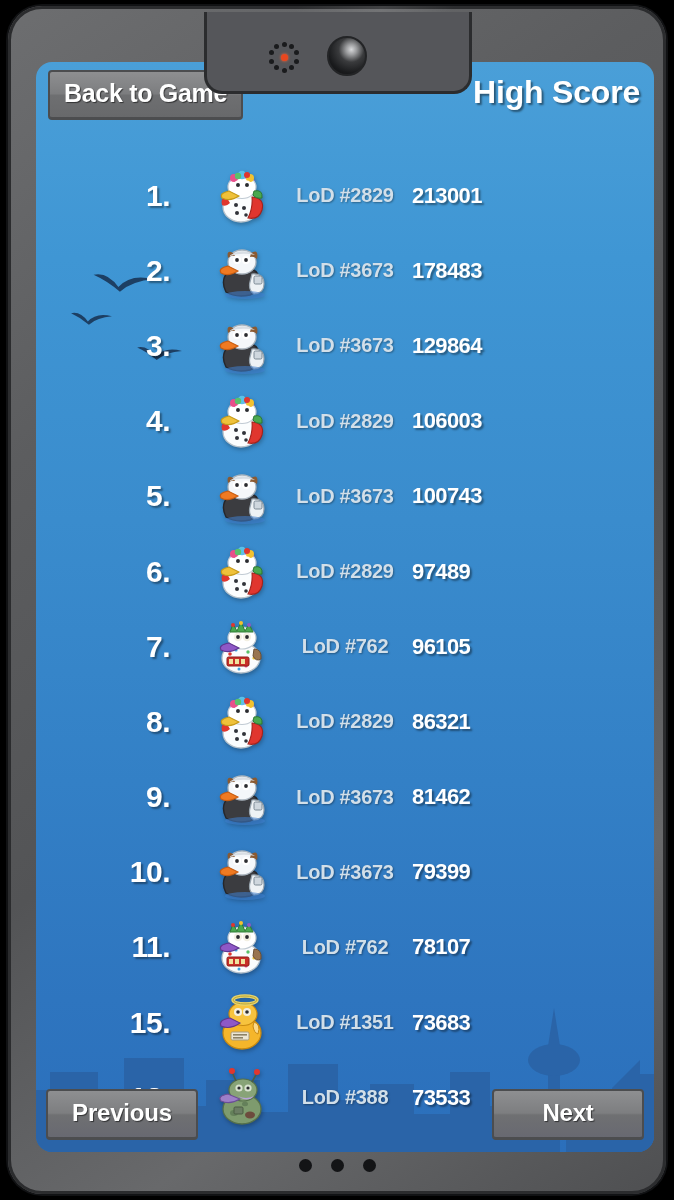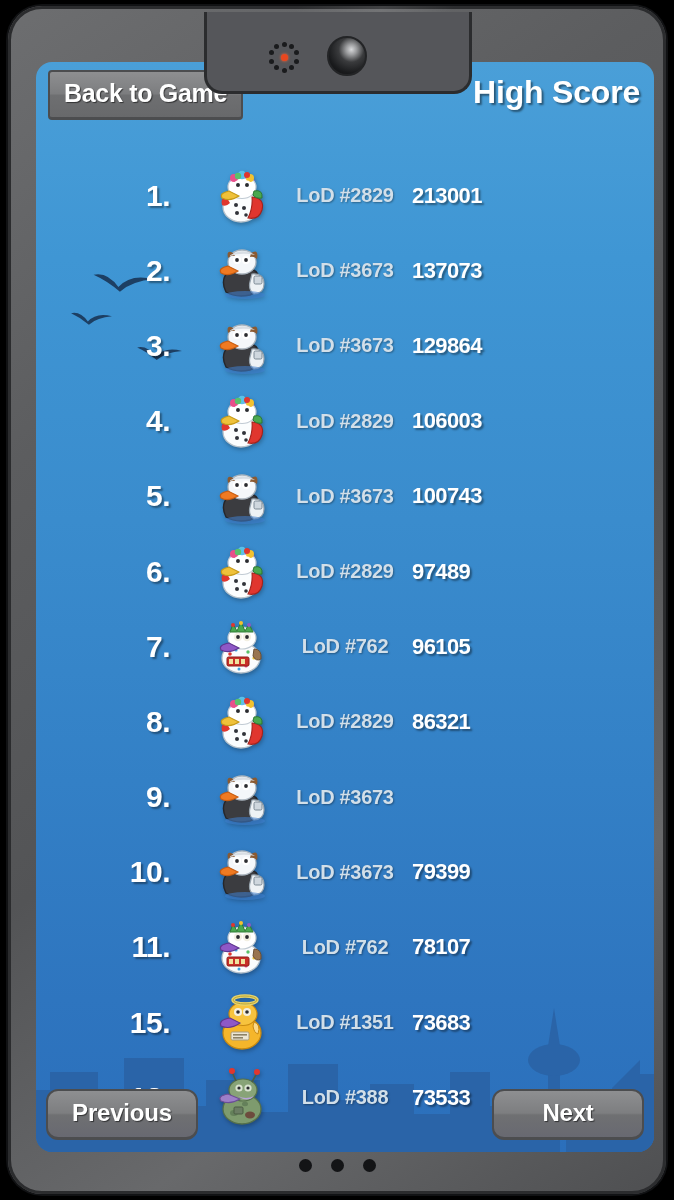--- a/index.html
+++ b/index.html
@@ -176,21 +176,21 @@
     white-space: nowrap;
   }
 
   
   .nav-button {
     position: absolute;
     bottom: 12px;
     width: 152px;
     padding: 8px 0 10px 0;
     text-align: center;
-    border-radius: 12px;
+    border-radius: 4px;
     background: linear-gradient(180deg, #8e8f91 0%, #7d7e80 48%, #6f7072 52%, #686971 100%);
     border: 2px solid #4c4d4f;
     border-bottom-width: 3px;
     color: #ffffff;
     font-size: 24px;
     font-weight: bold;
     letter-spacing: -0.2px;
     text-shadow: 1px 1px 1px rgba(0,0,0,0.55);
     z-index: 7;
     cursor: pointer;
@@ -325,21 +325,21 @@
               <path d="M17 16 Q30 7 43 15 Q30 12 17 16 Z" fill="#d8dee4"></path>
               <path d="M16 26 Q6 28 9 33 Q16 37 26 31 Z" fill="#ef7a22" stroke="#c85c10" stroke-width="1.1"></path>
               <circle cx="25" cy="20" r="4.2" fill="#ffffff"></circle>
               <circle cx="34" cy="20" r="4.2" fill="#ffffff"></circle>
               <circle cx="25" cy="20" r="1.8900000000000001" fill="#2b2c30"></circle>
               <circle cx="34" cy="20" r="1.8900000000000001" fill="#2b2c30"></circle>
               <ellipse cx="33" cy="55" rx="20" ry="4" fill="#3f7fd0" opacity="0.55"></ellipse>
             </svg>
           </div>
           <div class="player-name">LoD #3673</div>
-          <div class="score-value">137073</div>
+          <div class="score-value">178483</div>
         </div>
         <div class="score-row">
           <div class="rank-label">3.</div>
           <div class="avatar-cell">
             <svg width="62" height="62" viewBox="0 0 62 62">
               <path d="M14 52 Q8 40 16 32 Q24 25 34 27 Q46 29 48 40 Q50 51 38 55 Q24 58 14 52 Z" fill="#3b3c40" stroke="#25262a" stroke-width="1.4"></path>
               <path d="M40 34 Q52 33 52 44 Q52 53 42 54 Q36 50 38 42 Z" fill="#eef2f5" stroke="#9aa6b0" stroke-width="1.2"></path>
               <rect x="42" y="36" width="8" height="8" rx="1.5" fill="#cfd7de" stroke="#7d8a95" stroke-width="1"></rect>
               <ellipse cx="30" cy="22" rx="14" ry="12" fill="#f4f7fa" stroke="#aab5bf" stroke-width="1.3"></ellipse>
               <path d="M39 13 Q47 8 45 19 Q42 16 38 17 Z" fill="#8a5a32"></path>
@@ -510,20 +510,21 @@
               <path d="M17 16 Q30 7 43 15 Q30 12 17 16 Z" fill="#d8dee4"></path>
               <path d="M16 26 Q6 28 9 33 Q16 37 26 31 Z" fill="#ef7a22" stroke="#c85c10" stroke-width="1.1"></path>
               <circle cx="25" cy="20" r="4.2" fill="#ffffff"></circle>
               <circle cx="34" cy="20" r="4.2" fill="#ffffff"></circle>
               <circle cx="25" cy="20" r="1.8900000000000001" fill="#2b2c30"></circle>
               <circle cx="34" cy="20" r="1.8900000000000001" fill="#2b2c30"></circle>
               <ellipse cx="33" cy="55" rx="20" ry="4" fill="#3f7fd0" opacity="0.55"></ellipse>
             </svg>
           </div>
           <div class="player-name">LoD #3673</div>
+          <div class="score-value">81462</div>
         </div>
         <div class="score-row">
           <div class="rank-label">10.</div>
           <div class="avatar-cell">
             <svg width="62" height="62" viewBox="0 0 62 62">
               <path d="M14 52 Q8 40 16 32 Q24 25 34 27 Q46 29 48 40 Q50 51 38 55 Q24 58 14 52 Z" fill="#3b3c40" stroke="#25262a" stroke-width="1.4"></path>
               <path d="M40 34 Q52 33 52 44 Q52 53 42 54 Q36 50 38 42 Z" fill="#eef2f5" stroke="#9aa6b0" stroke-width="1.2"></path>
               <rect x="42" y="36" width="8" height="8" rx="1.5" fill="#cfd7de" stroke="#7d8a95" stroke-width="1"></rect>
               <ellipse cx="30" cy="22" rx="14" ry="12" fill="#f4f7fa" stroke="#aab5bf" stroke-width="1.3"></ellipse>
               <path d="M39 13 Q47 8 45 19 Q42 16 38 17 Z" fill="#8a5a32"></path>

